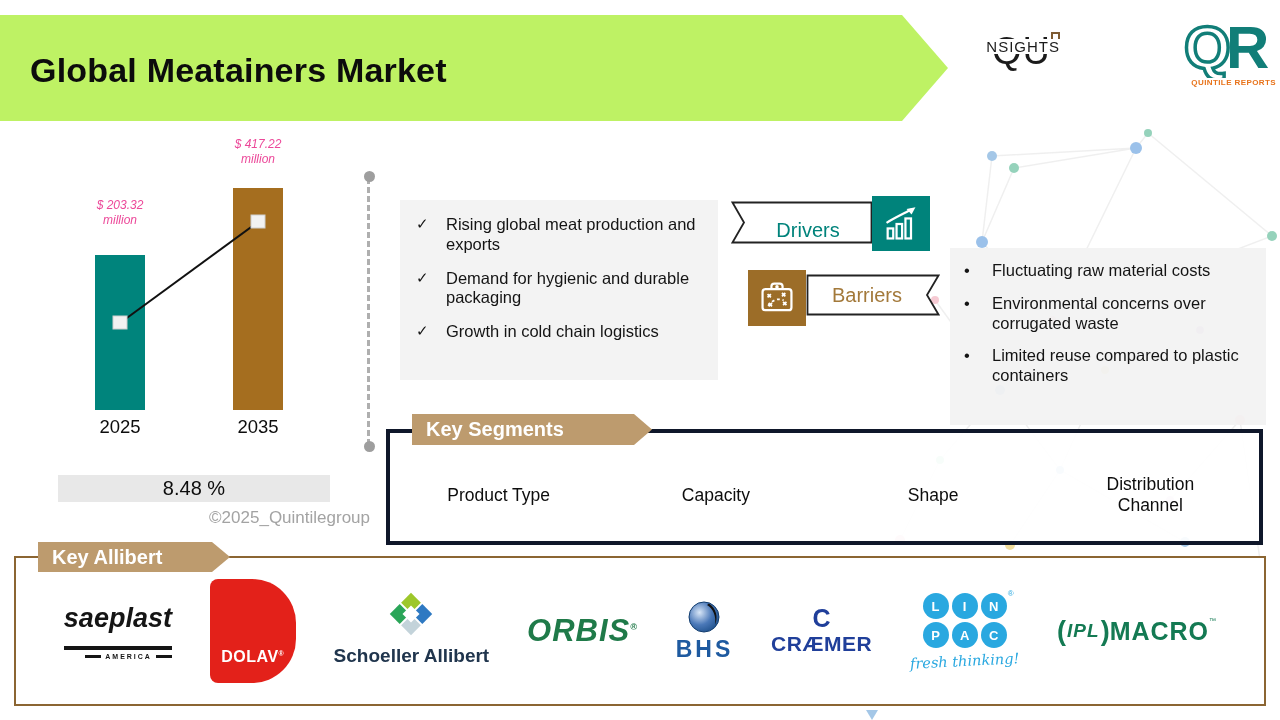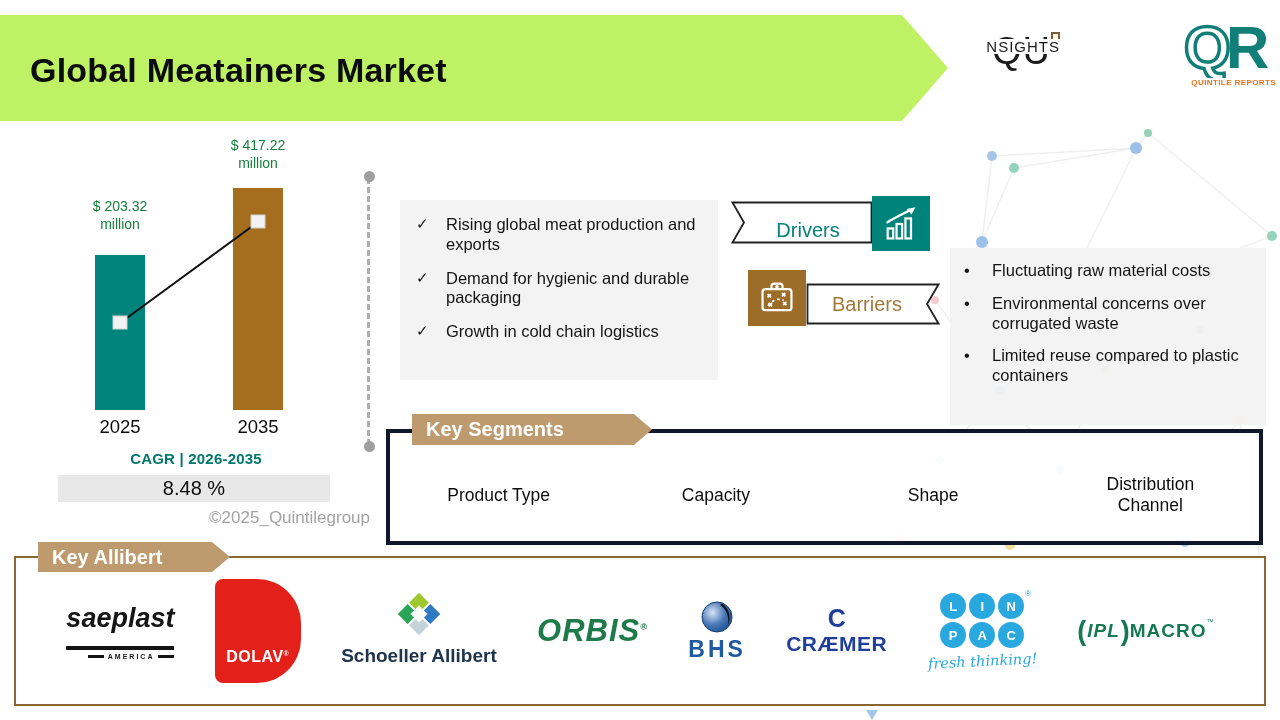--- a/index.html
+++ b/index.html
@@ -21,21 +21,21 @@
   .ql-box{position:relative;border:2px solid #7E5B33;padding:0 3px 17px 2px;}
   .ql-nsights{position:absolute;right:-2px;bottom:-3px;background:#fff;font-size:15px;
     letter-spacing:1px;color:#1b1b1b;padding:0 0 0 3px;line-height:1;}
 
   
   #logo-qr{left:1182px;top:16px;width:94px;height:92px;text-align:right;}
   .qr-caption{font-size:8px;font-weight:bold;color:#E8731A;letter-spacing:.4px;margin-top:-4px;}
 
   
   #chart{left:40px;top:135px;width:330px;height:420px;z-index:2;}
-  .val-label{position:absolute;text-align:center;font-size:14px;line-height:1.25;color:#15803d;}
+  .val-label{position:absolute;text-align:center;font-size:12px;line-height:1.25;color:#ec4899;font-style:italic;}
   #val-2025{left:0;top:63px;width:160px;}
   #val-2035{left:132px;top:2px;width:172px;}
   .bar{position:absolute;width:50px;}
   #bar-2025{left:55px;top:120px;height:155px;background:#00847C;}
   #bar-2035{left:193px;top:53px;height:222px;background:#A56E1F;}
   #trend-svg{position:absolute;left:0;top:0;}
   .year-label{position:absolute;top:281px;width:80px;text-align:center;font-size:18.5px;color:#0d0d0d;}
   #year-2025{left:40px;} #year-2035{left:178px;}
   #cagr-label{position:absolute;left:0;top:315px;width:312px;text-align:center;
     font-size:15px;font-weight:bold;color:#00786E;letter-spacing:.2px;}
@@ -49,21 +49,21 @@
   #dash-line .dot{position:absolute;left:-6px;width:11px;height:11px;border-radius:50%;background:#9E9E9E;}
   #dash-line .dot.top{top:-7px;} #dash-line .dot.bot{bottom:-7px;}
 
   
   #drivers-panel{left:400px;top:200px;width:318px;height:180px;background:rgba(242,242,242,.95);
     padding:15px 14px 0 16px;box-sizing:border-box;z-index:2;}
   .tick-list{list-style:none;margin:0;padding:0;}
   .tick-list li{display:flex;margin-bottom:14px;font-size:16.5px;line-height:1.2;color:#141414;}
   .tick-list .chk{width:30px;flex:0 0 30px;font-size:15px;}
   #drivers-ribbon{left:731px;top:201px;width:142px;height:59px;z-index:2;}
-  #barriers-ribbon{left:806px;top:283px;width:134px;height:42px;z-index:2;text-align:center;}
+  #barriers-ribbon{left:806px;top:274px;width:134px;height:42px;z-index:2;text-align:center;}
   .ribbon-text{position:absolute;inset:0;display:flex;align-items:center;justify-content:center;}
   #drivers-ribbon .ribbon-text{padding-left:12px;font-size:20px;color:#00837B;}
   #barriers-ribbon .ribbon-text{padding-right:12px;font-size:20px;color:#A3793A;}
   #drivers-icon-box{left:872px;top:196px;width:58px;height:55px;background:#00837B;
     display:flex;align-items:center;justify-content:center;z-index:2;}
   #barriers-icon-box{left:748px;top:270px;width:58px;height:56px;background:#9C6D28;
     display:flex;align-items:center;justify-content:center;z-index:2;}
 
   
   #barriers-panel{left:950px;top:248px;width:316px;height:177px;background:rgba(242,242,242,.95);
@@ -121,21 +121,21 @@
   .lp-grid{display:grid;grid-template-columns:repeat(3,26px);gap:3px;position:relative;}
   .lp-c{width:26px;height:26px;border-radius:50%;background:#29A8E0;color:#fff;font-weight:800;
     font-size:13px;display:flex;align-items:center;justify-content:center;}
   .lp-reg{position:absolute;right:-7px;top:-4px;font-size:8px;color:#29A8E0;}
   .lp-tag{font-family:"DejaVu Serif",serif;font-style:italic;font-size:14.5px;color:#29A8E0;
     margin-top:5px;transform:rotate(-3deg);}
   
   .ipl-row{display:flex;align-items:center;}
   .ipl-paren{font-size:27px;font-weight:700;color:#147A53;line-height:1;}
   .ipl-txt{font-size:19px;font-weight:800;font-style:italic;color:#147A53;letter-spacing:1px;padding:0 1px;}
-  .macro-txt{font-size:19px;font-weight:800;color:#147A53;letter-spacing:1px;margin-left:0;}
+  .macro-txt{font-size:25px;font-weight:800;color:#147A53;letter-spacing:1px;margin-left:0;}
   .ipl-tm{font-size:7px;color:#147A53;align-self:flex-start;}
 </style>
 </head>
 <body>
 
 <svg id="net" width="1280" height="720">
   <g stroke="#E3E3E3" stroke-width="1.5" fill="none">
     <path d="M992 156 L1136 148 L1148 133 L1272 236 L1052 320 L982 242 L992 156 M1014 168 L982 242 M1014 168 L1136 148 M1136 148 L1052 320"></path>
     <path d="M935 300 L1000 390 L1105 370 L1240 420 L1200 330 L1105 370 M1000 390 L940 460 L900 540 M1000 390 L1060 470 L1185 542 M1105 370 L1060 470 L1010 545 M1240 420 L1170 500 M1240 420 L1260 560"></path>
   </g>
@@ -195,21 +195,20 @@
   </div>
   <div id="bar-2025" class="bar"></div>
   <div id="bar-2035" class="bar"></div>
   <svg id="trend-svg" width="330" height="310">
     <line x1="80" y1="188" x2="218" y2="87" stroke="#111" stroke-width="2"></line>
     <rect x="73" y="181" width="14" height="13" fill="#F2F2F2" stroke="#cfcfcf"></rect>
     <rect x="211" y="80" width="14" height="13" fill="#F2F2F2" stroke="#cfcfcf"></rect>
   </svg>
   <span id="year-2025" class="year-label">2025</span>
   <span id="year-2035" class="year-label">2035</span>
-  <div id="cagr-label">CAGR | 2026-2035</div>
   <div id="cagr-box">
     <span>8.48 %</span>
   </div>
   <div id="watermark">©2025_Quintilegroup</div>
 </div>
 
 <div id="dash-line" class="abs">
   <span class="dot top"></span>
     <span class="dot bot"></span>
 </div>

